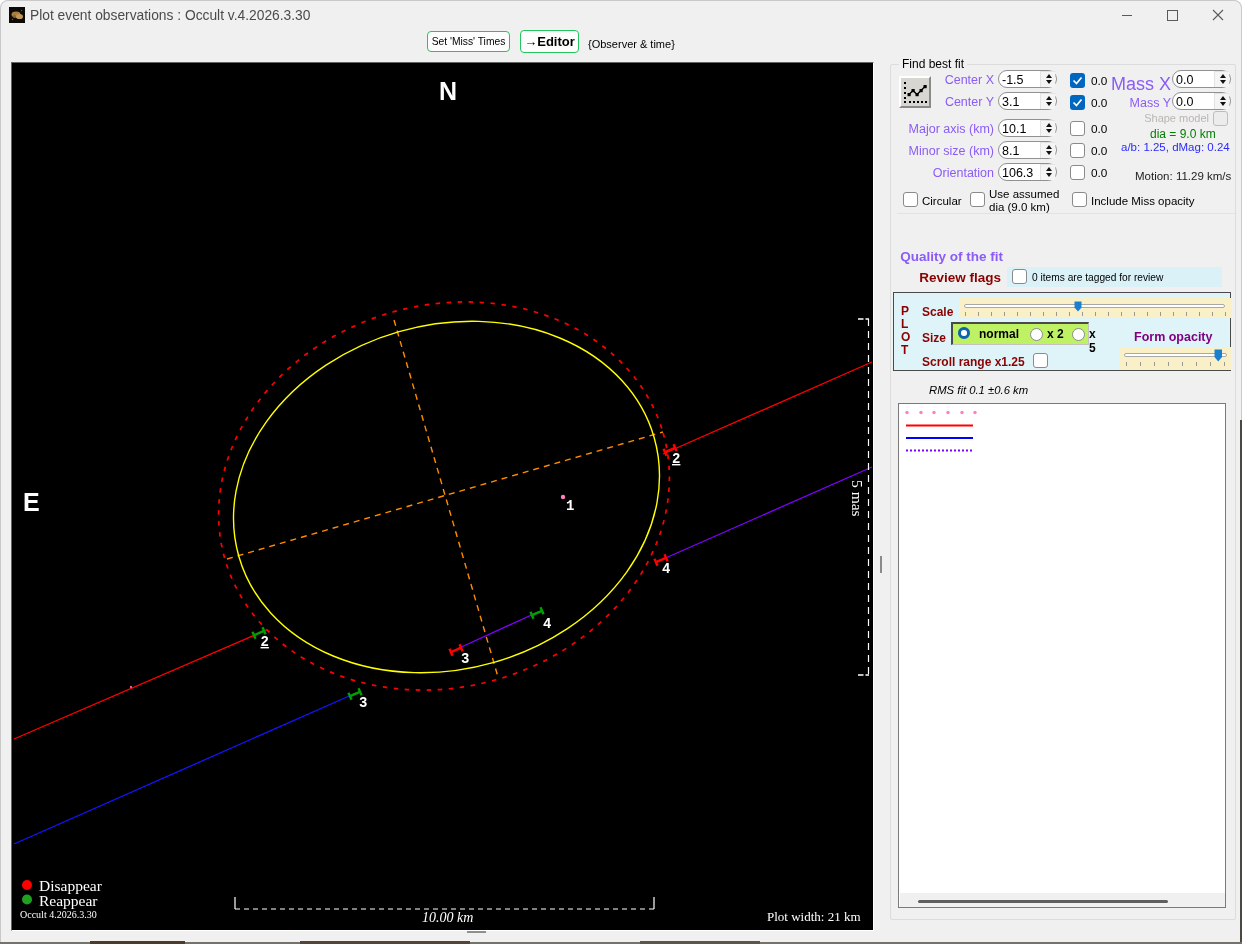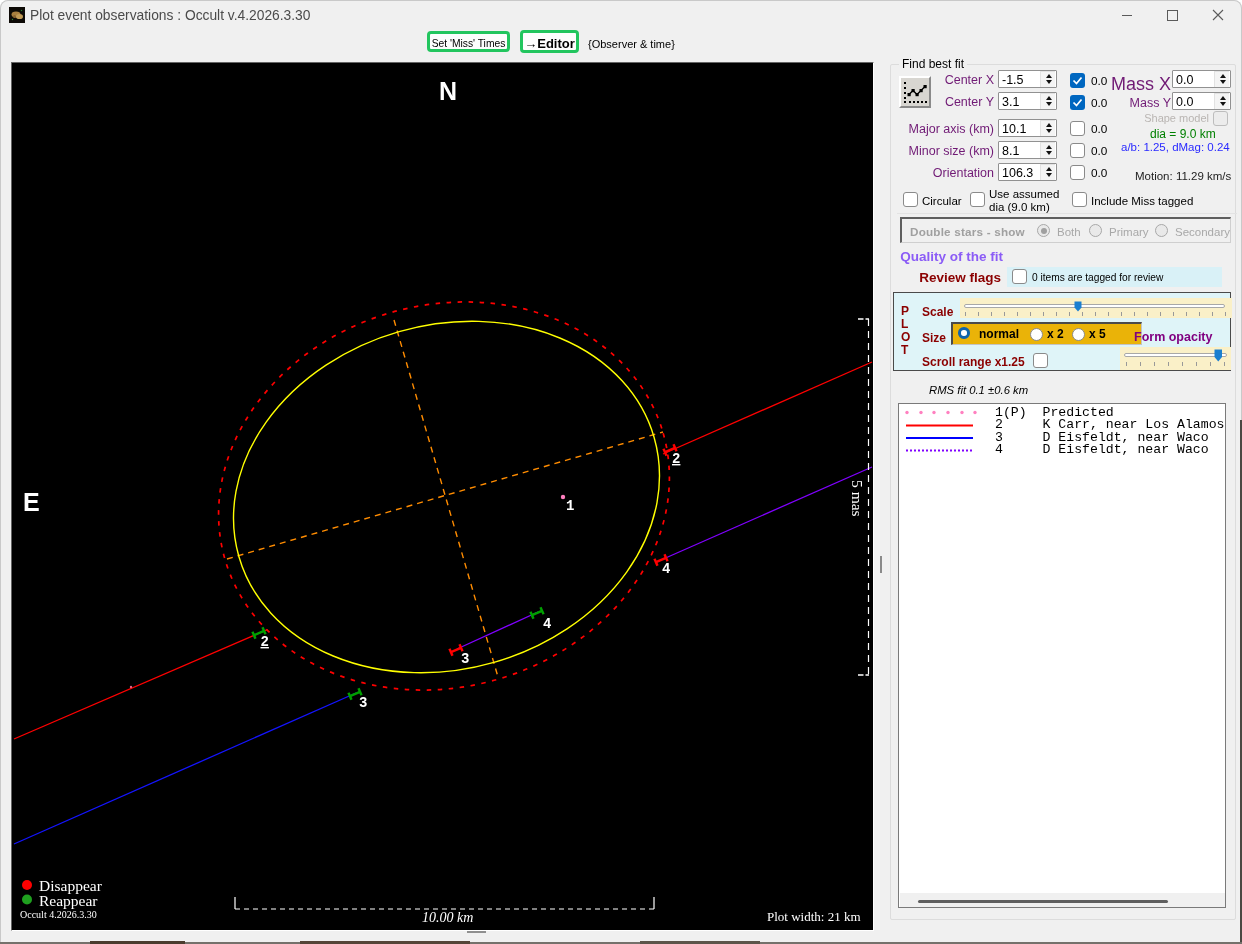--- a/index.html
+++ b/index.html
@@ -2,37 +2,37 @@
 <html><head>
 <meta charset="utf-8">
 <style>
   html,body{margin:0;padding:0;}
   body{width:1242px;height:944px;overflow:hidden;background:#fff;}
   .win{position:absolute;left:0;top:0;width:1242px;height:944px;background:#f0f0f0;
        border-radius:8px 8px 0 0;box-shadow:inset 0 0 0 1px #c9c9c9;
        font-family:"Liberation Sans",sans-serif;}
   .abs{position:absolute;}
   .lbl{position:absolute;font:12px "Liberation Sans",sans-serif;color:#000;white-space:nowrap;}
-  .rlbl{position:absolute;font:12px "Liberation Sans",sans-serif;color:#701a75;white-space:nowrap;text-align:right;}
-  .tbox{position:absolute;background:#fff;border:1px solid #919191;border-radius:1px;
+  .rlbl{position:absolute;font:12px "Liberation Sans",sans-serif;color:#8b5cf6;white-space:nowrap;text-align:right;}
+  .tbox{position:absolute;background:#fff;border:1px solid #919191;border-radius:9px;
         font:12.5px "Liberation Sans",sans-serif;padding:1.5px 0 0 3px;box-sizing:border-box;}
   .spbg{position:absolute;right:1px;top:1px;width:14px;height:14.5px;background:#f4f4f4;
         border-left:1px solid #e2e2e2;}
   .spbg2{border-top:1px solid #e2e2e2;top:auto;bottom:1px;}
   .tu{position:absolute;width:0;height:0;border-left:3.6px solid transparent;border-right:3.6px solid transparent;
       border-bottom:4.4px solid #111;right:3.6px;top:3px;}
   .td{position:absolute;width:0;height:0;border-left:3.6px solid transparent;border-right:3.6px solid transparent;
       border-top:4.4px solid #111;right:3.6px;bottom:3px;}
   .cb{position:absolute;width:13px;height:13px;background:#fff;border:1px solid #8a8a8a;border-radius:3px;box-sizing:content-box;}
   .cbc{position:absolute;width:15px;height:15px;background:#0067c0;border-radius:3px;}
   .cbd{position:absolute;width:13px;height:13px;background:#ececec;border:1px solid #bdbdbd;border-radius:3px;}
   .rad{position:absolute;width:11px;height:11px;border:1px solid #8a8a8a;border-radius:50%;background:#fff;}
   .radsel{position:absolute;width:5.5px;height:5.5px;border:3.3px solid #0f64ad;border-radius:50%;background:#fff;}
   .raddis{position:absolute;width:11px;height:11px;border:1.5px solid #a8a8a8;border-radius:50%;background:#e9e9e9;}
-  .btn{position:absolute;background:#fdfdfd;border:3px solid #22c55e;border-radius:4px;
+  .btn{position:absolute;background:#fdfdfd;border:1px solid #22c55e;border-radius:4px;
        font:11.5px "Liberation Sans",sans-serif;text-align:center;box-sizing:border-box;white-space:nowrap;}
   .darkred{color:#8b0000;font-weight:bold;font-family:"Liberation Sans",sans-serif;position:absolute;}
 </style>
 </head>
 <body>
 <div class="win">
 
   <svg class="abs" style="left:9px;top:7px;" width="16" height="16">
       <rect width="16" height="16" fill="#0d0a06"></rect>
       <ellipse cx="7" cy="7.5" rx="4.5" ry="3" fill="#a97f3f"></ellipse>
@@ -223,34 +223,22 @@
   <div class="cbd" style="left:1213px;top:111px;"></div>
   <div class="lbl" style="left:1150px;top:127px;color:#008000;font-size:12px;">dia = 9.0 km</div>
   <div class="lbl" style="left:1121px;top:141px;color:#2a2aff;font-size:11.5px;">a/b: 1.25, dMag: 0.24</div>
   <div class="lbl" style="left:1135px;top:170px;color:#222;font-size:11.5px;">Motion: 11.29 km/s</div>
 
   <div class="cb" style="left:903px;top:192px;"></div>
   <div class="lbl" style="left:922px;top:195px;font-size:11.5px;">Circular</div>
   <div class="cb" style="left:970px;top:192px;"></div>
   <div class="lbl" style="left:989px;top:188px;font-size:11.5px;line-height:12.5px;">Use assumed<br>dia (9.0 km)</div>
   <div class="cb" style="left:1072px;top:192px;"></div>
-  <div class="lbl" style="left:1091px;top:195px;font-size:11.5px;">Include Miss tagged</div>
-
-  <div class="abs" style="left:900px;top:217px;width:328px;height:23px;
-       border-top:2px solid #5f5f5f;border-left:2px solid #5f5f5f;border-right:1px solid #cfcfcf;border-bottom:1px solid #cfcfcf;">
-    <span style="position:absolute;left:8px;top:6px;font:bold 11.7px 'Liberation Sans',sans-serif;color:#a0a0a0;letter-spacing:.2px;">Double stars - show</span>
-    <div class="raddis" style="left:135px;top:5px;">
-        <span style="position:absolute;left:2.5px;top:2.5px;width:6px;height:6px;border-radius:50%;background:#a0a0a0;"></span>
-      </div>
-    <div class="lbl" style="left:155px;top:7px;color:#a8a8a8;font-size:11.5px;">Both</div>
-    <div class="raddis" style="left:187px;top:5px;"></div>
-    <div class="lbl" style="left:207px;top:7px;color:#a8a8a8;font-size:11.5px;">Primary</div>
-    <div class="raddis" style="left:253px;top:5px;"></div>
-    <div class="lbl" style="left:273px;top:7px;color:#a8a8a8;font-size:11.5px;">Secondary</div>
-  </div>
+  <div class="lbl" style="left:1091px;top:195px;font-size:11.5px;">Include Miss opacity</div>
+
 
   <div class="rlbl" style="left:853px;top:249px;width:150px;font:bold 13.5px 'Liberation Sans',sans-serif;color:#8b5cf6;">Quality of the fit</div>
   <div class="rlbl" style="left:851px;top:270px;width:150px;font:bold 13.5px 'Liberation Sans',sans-serif;color:#8b0000;">Review flags</div>
   <div class="abs" style="left:1007px;top:267px;width:215px;height:20px;background:#d9f1f7;">
     <div class="cb" style="left:5px;top:2px;"></div>
     <span style="position:absolute;left:25px;top:4.5px;font:10.2px 'Liberation Sans',sans-serif;">0 items are tagged for review</span>
   </div>
 
   <div class="abs" style="left:893px;top:292px;width:338px;height:79px;background:#dff4f8;border:1px solid #4a4a4a;box-sizing:border-box;">
     <div class="darkred" style="position:absolute;left:7px;top:12px;font-size:12px;line-height:13px;">P<br>L<br>O<br>T</div>
@@ -282,21 +270,21 @@
             <line x1="213.5" y1="0" x2="213.5" y2="4"></line>
             <line x1="226.5" y1="0" x2="226.5" y2="4"></line>
             <line x1="239.5" y1="0" x2="239.5" y2="4"></line>
             <line x1="252.5" y1="0" x2="252.5" y2="4"></line>
             <line x1="265.5" y1="0" x2="265.5" y2="4"></line>
         </g>
       </svg>
     </div>
     <div class="darkred" style="position:absolute;left:28px;top:38px;font-size:12px;">Size</div>
 
-    <div class="abs" style="left:57px;top:29px;width:191px;height:23px;background:#eab308;
+    <div class="abs" style="left:57px;top:29px;width:138px;height:23px;background:#bef264;
          border-top:2px solid #4a4a4a;border-left:2px solid #4a4a4a;border-right:1px solid #c3c3c3;border-bottom:1px solid #c3c3c3;box-sizing:border-box;">
       <div class="radsel" style="left:5px;top:3px;"></div>
       <span style="position:absolute;left:26px;top:3px;font:bold 12px 'Liberation Sans',sans-serif;">normal</span>
       <div class="rad" style="left:77px;top:4px;"></div>
       <span style="position:absolute;left:94px;top:3px;font:bold 12px 'Liberation Sans',sans-serif;">x 2</span>
       <div class="rad" style="left:119px;top:4px;"></div>
       <span style="position:absolute;left:136px;top:3px;font:bold 12px 'Liberation Sans',sans-serif;">x 5</span>
     </div>
     <div style="position:absolute;left:240px;top:37px;font:bold 12.5px 'Liberation Sans',sans-serif;color:#800080;">Form opacity</div>
 
@@ -331,22 +319,18 @@
           <circle cx="22" cy="8.5" r="1.7"></circle>
           <circle cx="35" cy="8.5" r="1.7"></circle>
           <circle cx="49" cy="8.5" r="1.7"></circle>
           <circle cx="63" cy="8.5" r="1.7"></circle>
           <circle cx="76" cy="8.5" r="1.7"></circle>
       </g>
       <line x1="7" y1="21.5" x2="74" y2="21.5" stroke="#ff0000" stroke-width="2.2"></line>
       <line x1="7" y1="34" x2="74" y2="34" stroke="#0000ff" stroke-width="2.2"></line>
       <line x1="7" y1="46.5" x2="74" y2="46.5" stroke="#8000ff" stroke-width="2" stroke-dasharray="2 2"></line>
     </svg>
-    <div style="position:absolute;left:96px;top:3px;font:13.2px 'Liberation Mono',monospace;line-height:12.4px;white-space:pre;">1(P)  Predicted
-2     K Carr, near Los Alamos
-3     D Eisfeldt, near Waco
-4     D Eisfeldt, near Waco</div>
 
     <div class="abs" style="left:1px;top:489px;width:325px;height:14px;background:#f0f0f0;"></div>
     <div class="abs" style="left:19px;top:496px;width:250px;height:3px;background:#5f5f5f;border-radius:2px;"></div>
   </div>
 
 </div>
 
 </body></html>

